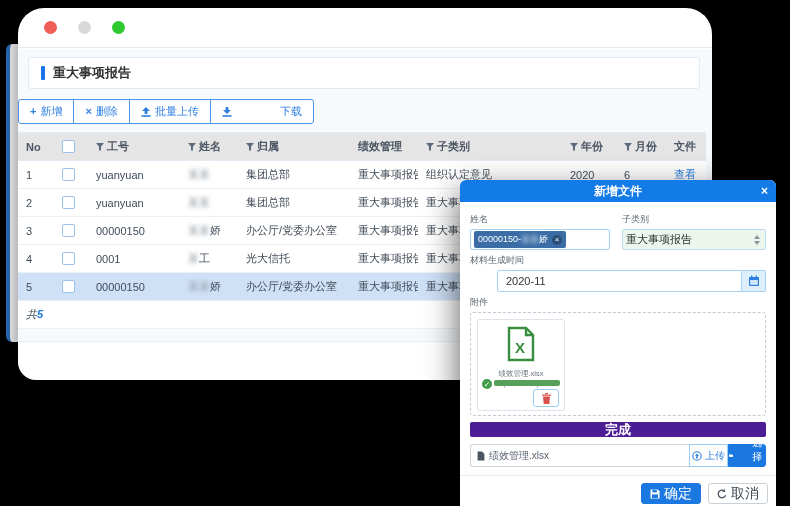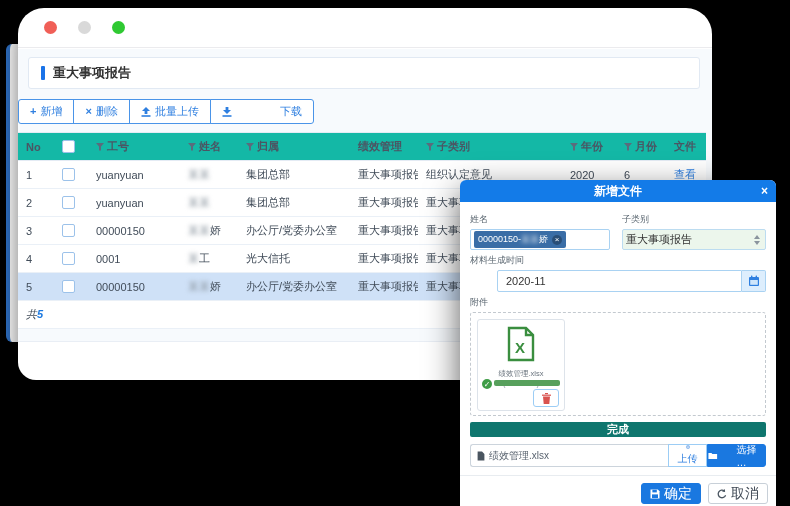--- a/index.html
+++ b/index.html
@@ -33,21 +33,21 @@
   .toolbar { margin:10px 0 0 0; display:inline-flex; }
   .tbtn { display:inline-flex; align-items:center; gap:4px; height:25px; padding:0 11px;
     background:#fff; border:1px solid #4a94e8; color:#2e7fe0; font-size:11px; cursor:pointer; }
   .tbtn + .tbtn { margin-left:-1px; }
   .tbtn:first-child { border-radius:3px 0 0 3px; }
   .tbtn:last-child  { border-radius:0 3px 3px 0;gap:48px; }
   .glyph { font-weight:bold; font-size:11px; line-height:1; }
 
   table.grid { margin-top:8px; width:688px; border-collapse:collapse; table-layout:fixed;
     background:#fff; font-size:11px; }
-  table.grid th { height:28px; text-align:left; padding:0 0 0 8px; background:#14b8a6;
+  table.grid th { height:28px; text-align:left; padding:0 0 0 8px; background:#e5e5e5;
     color:#4b5563; font-weight:600; border-top:1px solid #e4ebf4; border-bottom:1px solid #e4ebf4; white-space:nowrap; }
   table.grid td { height:28px; padding:0 0 0 8px; color:#414c59;
     border-bottom:1px solid #eaf0f7; white-space:nowrap; overflow:hidden; }
   tr.selected td { background:#cfe1f7; }
   .empid { color:#5a6470; }
   .link { color:#2e7fe0; cursor:pointer; }
   .redact { filter:blur(2.3px); color:#8a949e; }
   .cb { width:13px; height:13px; border:1px solid #9cc2ea; border-radius:2px; background:#fff;
     display:inline-block; vertical-align:middle; cursor:pointer; }
   .funnel { margin-right:3px; vertical-align:-1px; }
@@ -87,29 +87,29 @@
     position:relative; text-align:center; padding-top:6px; }
   .fc-name { font-size:7.5px; color:#6a747e; margin-top:3px; }
   .fc-size { font-size:7.5px; color:#8a949e; }
   .thumb-prog { position:absolute; left:16px; right:4px; bottom:24px; height:6px;
     background:#57a05c; border-radius:2px; }
   .check-badge { position:absolute; left:2px; bottom:19px; width:14px; height:14px; border-radius:50%;
     background:#3f9d47; border:2px solid #fff; color:#fff; font-size:8px; line-height:11px; text-align:center; }
   .trash-btn { position:absolute; right:5px; bottom:3px; width:26px; height:18px; background:#fff;
     border:1px solid #9ccdf5; border-radius:3px; display:flex; align-items:center; justify-content:center; cursor:pointer; }
 
-  .big-prog { margin-top:6px; height:15px; background:#0f766e; color:#fff; font-size:11px;
+  .big-prog { margin-top:6px; height:15px; background:#4c1d95; color:#fff; font-size:13px;
     font-weight:bold; display:flex; align-items:center; justify-content:center; border-radius:2px; }
 
   .file-group { margin-top:7px; display:flex; height:23px; }
   .fg-input { flex:1; border:1px solid #ccd4dc; border-right:none; border-radius:3px 0 0 3px;
     display:flex; align-items:center; gap:4px; padding:0 6px; font-size:10px; color:#5a6470; background:#fff; }
   .fg-upload { width:39px; background:#fff; border:1px solid #9ccdf5; color:#2e7fe0; font-size:10px;
-    display:flex; align-items:center; justify-content:center; gap:3px; cursor:pointer;flex-direction:column; }
-  .fg-choose { width:59px; background:#1a78e0; border:1px solid #1a78e0; border-radius:0 3px 3px 0;
+    display:flex; align-items:center; justify-content:center; gap:3px; cursor:pointer; }
+  .fg-choose { width:38px; background:#1a78e0; border:1px solid #1a78e0; border-radius:0 3px 3px 0;
     color:#fff; font-size:10px; display:flex; align-items:center; justify-content:center; gap:19px; cursor:pointer; }
 
   .modal-foot { margin-top:8px; border-top:1px solid #e8ecf0; padding:7px 8px 8px 8px;
     display:flex; justify-content:flex-end; gap:7px; }
   .btn { height:21px; padding:0 8px; font-size:14px; border-radius:3px; display:inline-flex;
     align-items:center; gap:4px; cursor:pointer; }
   .btn-primary { background:#1a78e0; border:1px solid #1a78e0; color:#fff; }
   .btn-default { background:#fff; border:1px solid #c8d0d8; color:#3f4854; }
 </style>
 </head>

